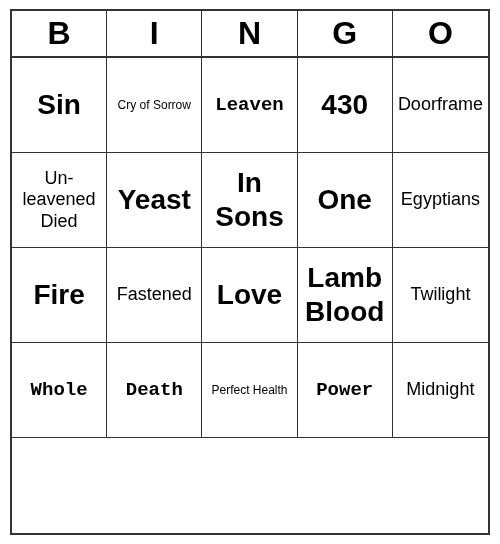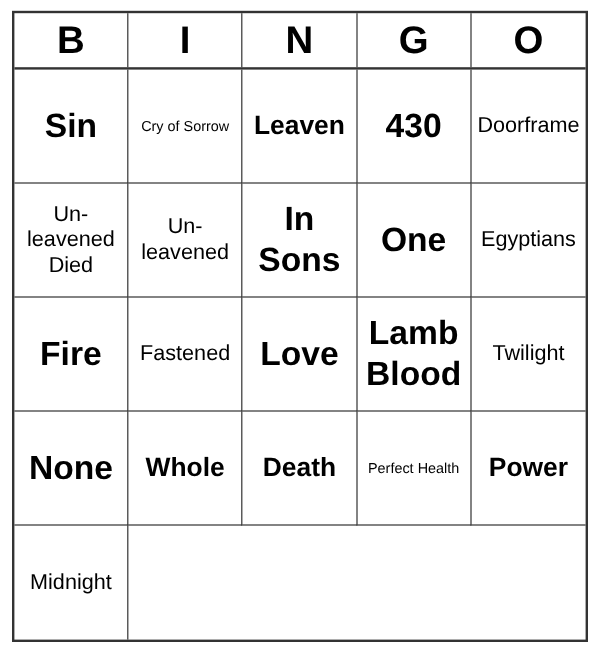--- a/index.html
+++ b/index.html
@@ -66,21 +66,21 @@
 
     .bingo-cell:nth-child(n+21) {
       border-bottom: none;
     }
 
     .bingo-cell .cell-text {
       line-height: 1.2;
     }
 
     .size-xl { font-size: 28px; font-weight: bold; }
-    .size-lg { font-size: 22px; font-weight: bold; }
+    .size-lg { font-size: 19px; font-weight: bold; font-family: Liberation Mono, monospace; }
     .size-md { font-size: 12px; }
     .size-sm { font-size: 18px; }
     .size-xs { font-size: 11px; }
   </style>
 </head>
 <body>
 
 <div class="bingo-card">
   <div class="bingo-header">
   <div class="bingo-header-cell">B</div>
@@ -102,21 +102,21 @@
       <div class="bingo-cell">
         <span class="cell-text size-xl">430</span>
       </div>
       <div class="bingo-cell">
         <span class="cell-text size-sm">Doorframe</span>
       </div>
       <div class="bingo-cell">
         <span class="cell-text size-sm">Un-leavened Died</span>
       </div>
       <div class="bingo-cell">
-        <span class="cell-text size-sm">Un-leavened</span>
+        <span class="cell-text size-xl">Yeast</span>
       </div>
       <div class="bingo-cell">
         <span class="cell-text size-xl">In Sons</span>
       </div>
       <div class="bingo-cell">
         <span class="cell-text size-xl">One</span>
       </div>
       <div class="bingo-cell">
         <span class="cell-text size-sm">Egyptians</span>
       </div>
@@ -129,23 +129,20 @@
       <div class="bingo-cell">
         <span class="cell-text size-xl">Love</span>
       </div>
       <div class="bingo-cell">
         <span class="cell-text size-xl">Lamb Blood</span>
       </div>
       <div class="bingo-cell">
         <span class="cell-text size-sm">Twilight</span>
       </div>
       <div class="bingo-cell">
-        <span class="cell-text size-xl">None</span>
-      </div>
-      <div class="bingo-cell">
         <span class="cell-text size-lg">Whole</span>
       </div>
       <div class="bingo-cell">
         <span class="cell-text size-lg">Death</span>
       </div>
       <div class="bingo-cell">
         <span class="cell-text size-md">Perfect Health</span>
       </div>
       <div class="bingo-cell">
         <span class="cell-text size-lg">Power</span>

